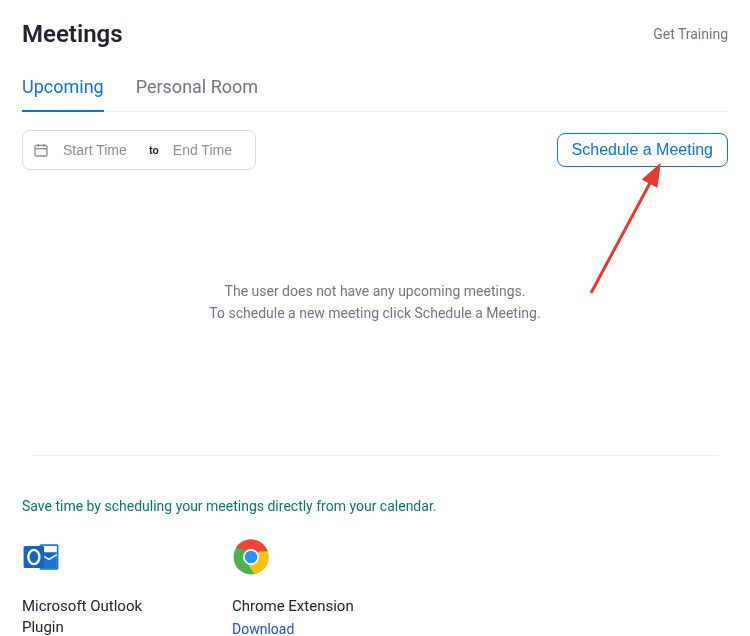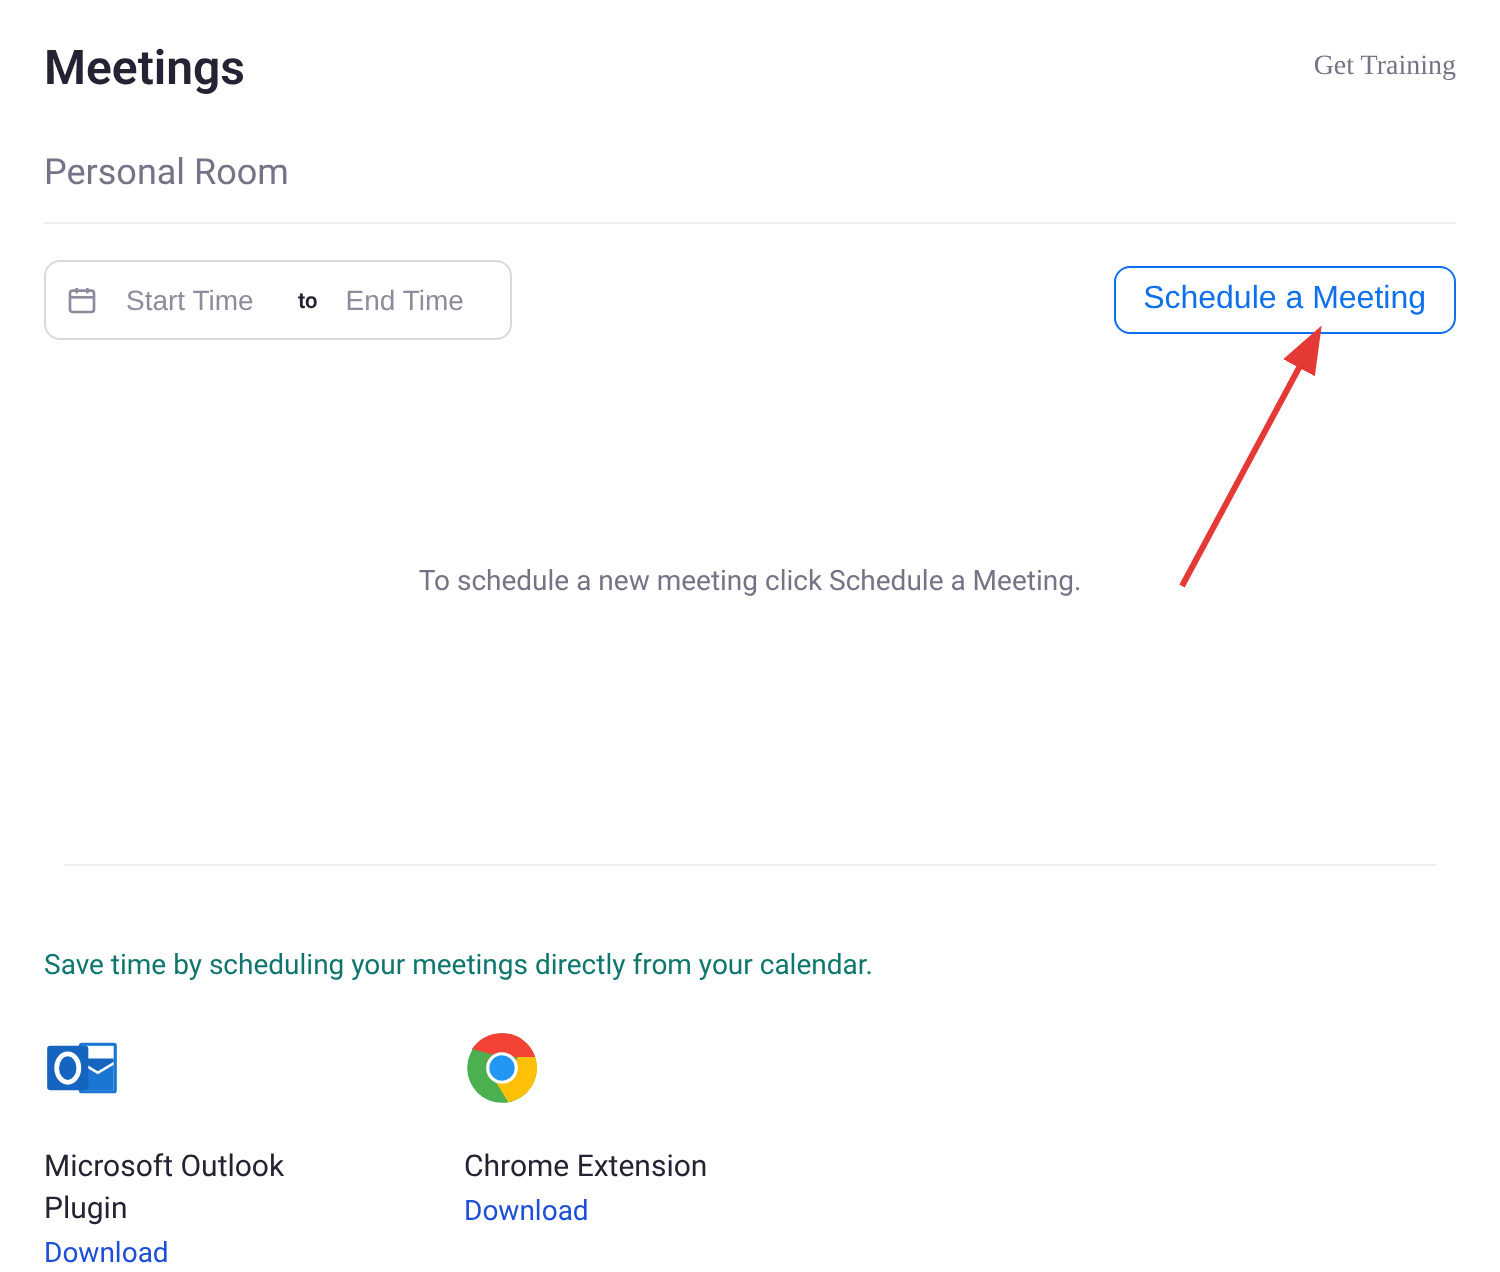--- a/index.html
+++ b/index.html
@@ -23,21 +23,20 @@
       margin-bottom: 28px;
     }
     .page-title {
       font-size: 24px;
       font-weight: 600;
       color: #232333;
     }
     .get-training {
       font-size: 14px;
       color: #747487;
-      font-family: Liberation Serif, serif;
     }
     .tabs {
       display: flex;
       gap: 32px;
       border-bottom: 1px solid #ededf4;
       margin-bottom: 18px;
     }
     .tab {
       font-size: 18px;
       color: #747487;
@@ -159,39 +158,41 @@
   </style>
 </head>
 <body>
 
 <div class="header-row">
   <h1 class="page-title">Meetings</h1>
   <a class="get-training">Get Training</a>
 </div>
 
 <div class="tabs">
+  <div class="tab active">Upcoming</div>
   <div class="tab">Personal Room</div>
 </div>
 
 <div class="filter-row">
   <div class="date-range">
     <svg class="calendar-icon" viewBox="0 0 24 24" fill="none" stroke="currentColor" stroke-width="2">
       <rect x="3" y="5" width="18" height="16" rx="2"></rect>
       <line x1="3" y1="10" x2="21" y2="10"></line>
       <line x1="8" y1="3" x2="8" y2="7"></line>
       <line x1="16" y1="3" x2="16" y2="7"></line>
     </svg>
     <input class="date-input" placeholder="Start Time" style="">
     <span class="to-label">to</span>
     <input class="date-input" placeholder="End Time" style="">
   </div>
   <button class="schedule-btn">Schedule a Meeting</button>
 </div>
 
 <div class="empty-state">
+  <div>The user does not have any upcoming meetings.</div>
   <div>To schedule a new meeting click Schedule a Meeting.</div>
 </div>
 
 <div class="divider"></div>
 
 <div class="promo-text">Save time by scheduling your meetings directly from your calendar.</div>
 
 <div class="plugins-row">
   <div class="plugin">
     <svg class="plugin-icon" viewBox="0 0 48 48">

